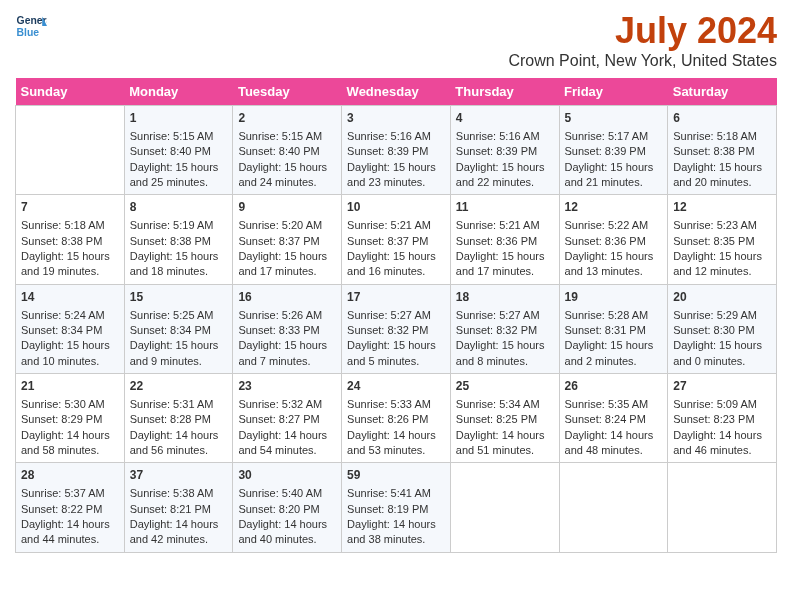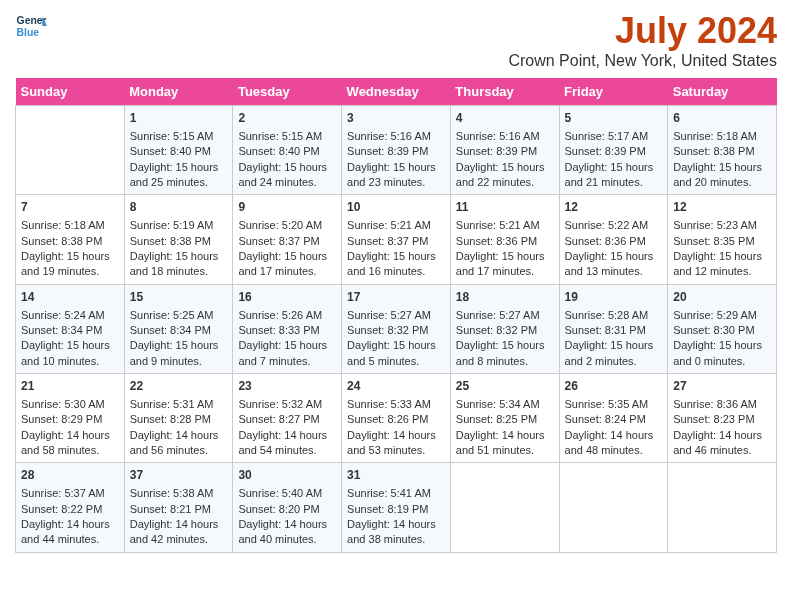--- a/index.html
+++ b/index.html
@@ -289,21 +289,21 @@
         </td>
         <td>
           <span class="day-num">26</span>
           <div>Sunrise: 5:35 AM</div>
           <div>Sunset: 8:24 PM</div>
           <div>Daylight: 14 hours</div>
           <div>and 48 minutes.</div>
         </td>
         <td>
           <span class="day-num">27</span>
-          <div>Sunrise: 8:36 AM</div>
+          <div>Sunrise: 5:09 AM</div>
           <div>Sunset: 8:23 PM</div>
           <div>Daylight: 14 hours</div>
           <div>and 46 minutes.</div>
         </td>
       </tr>
       <tr>
         <td>
           <span class="day-num">28</span>
           <div>Sunrise: 5:37 AM</div>
           <div>Sunset: 8:22 PM</div>
@@ -318,21 +318,21 @@
           <div>and 42 minutes.</div>
         </td>
         <td>
           <span class="day-num">30</span>
           <div>Sunrise: 5:40 AM</div>
           <div>Sunset: 8:20 PM</div>
           <div>Daylight: 14 hours</div>
           <div>and 40 minutes.</div>
         </td>
         <td>
-          <span class="day-num">31</span>
+          <span class="day-num">59</span>
           <div>Sunrise: 5:41 AM</div>
           <div>Sunset: 8:19 PM</div>
           <div>Daylight: 14 hours</div>
           <div>and 38 minutes.</div>
         </td>
         <td class="empty-cell"></td>
         <td class="empty-cell"></td>
         <td class="empty-cell"></td>
       </tr>
     </tbody>

